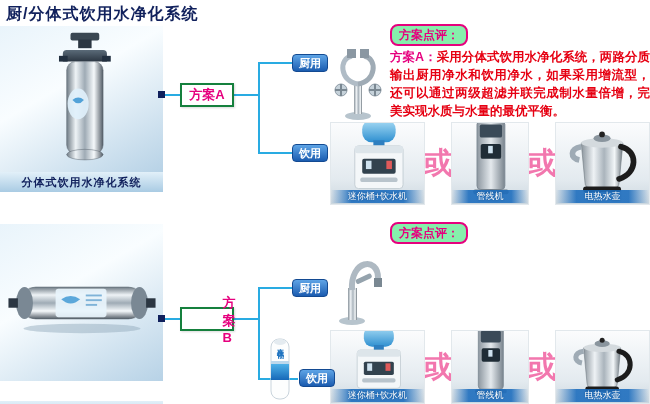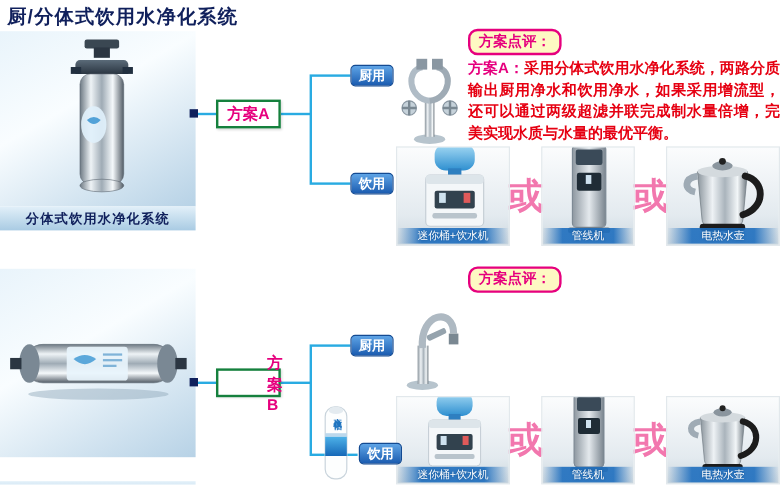--- a/index.html
+++ b/index.html
@@ -30,23 +30,23 @@
            border:2px solid #15803d; box-shadow:1px 1px 2px rgba(0,0,0,.15);
            display:flex; align-items:center; justify-content:center;
            color:#e6007e; font-weight:bold; font-size:13px; z-index:2; }
   .tag { position:absolute; width:36px; height:18px; border-radius:4px;
            background:linear-gradient(180deg,#5ea4e6,#1b5cb0); border:1px solid #134a92;
            color:#fff; font-size:11px; font-weight:bold;
            display:flex; align-items:center; justify-content:center; z-index:3; }
 
   
   .review-header { position:absolute; width:78px; height:22px;
-           border:2px solid #e6007e; border-radius:8px; background:#fef9c3;
+           border:2px solid #e6007e; border-radius:8px; background:#86efac;
            color:#e6007e; font-size:12px; font-weight:bold;
-           display:flex; justify-content:center; }
+           display:flex; align-items:center; justify-content:center; }
   .review-text { position:absolute; width:260px; font-size:12.5px; line-height:18px;
            color:#e60012; font-weight:bold; text-align:justify; }
   .review-text .prefix { color:#e6007e; }
 
   
   .gallery { position:absolute; display:flex; justify-content:space-between; z-index:0; }
   .photo { position:relative; border:1px solid #e2e8ec;
            background:linear-gradient(180deg,#fbfcfd 0%,#e3eaef 70%,#ccd7df 100%);
            display:flex; align-items:flex-end; justify-content:center; overflow:hidden; }
   .photo svg { display:block; margin:0 auto 8px auto; }

